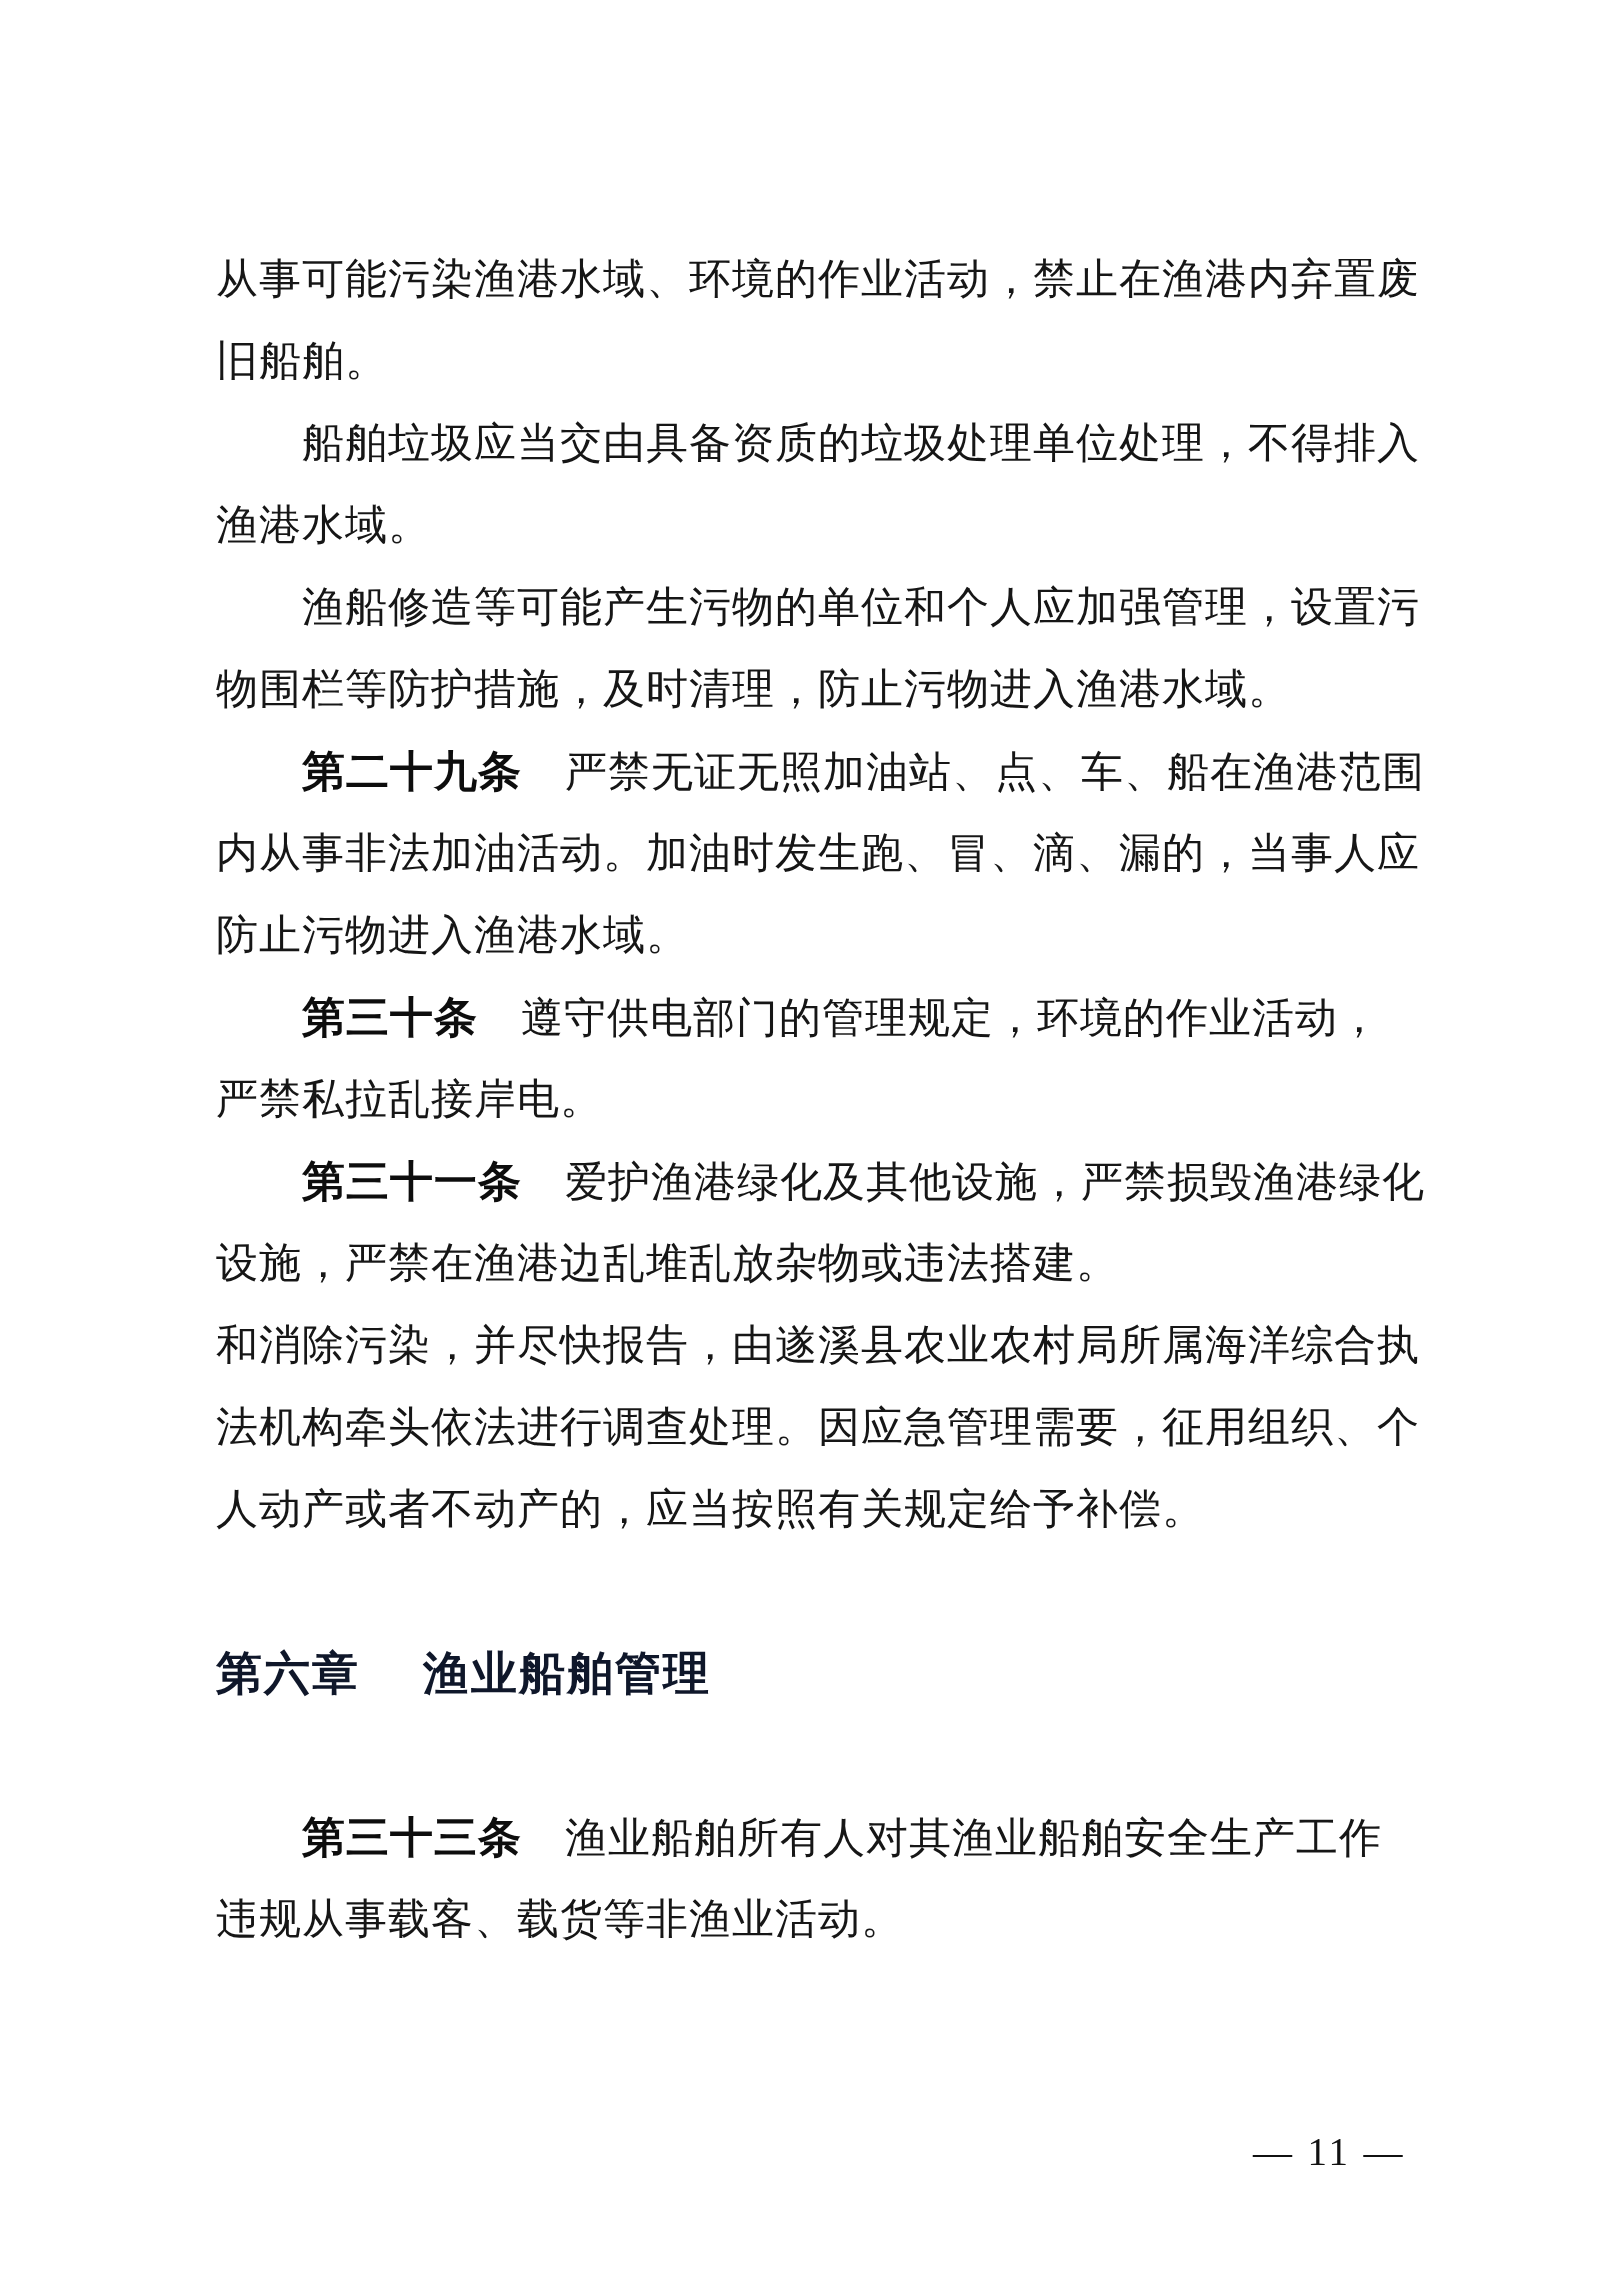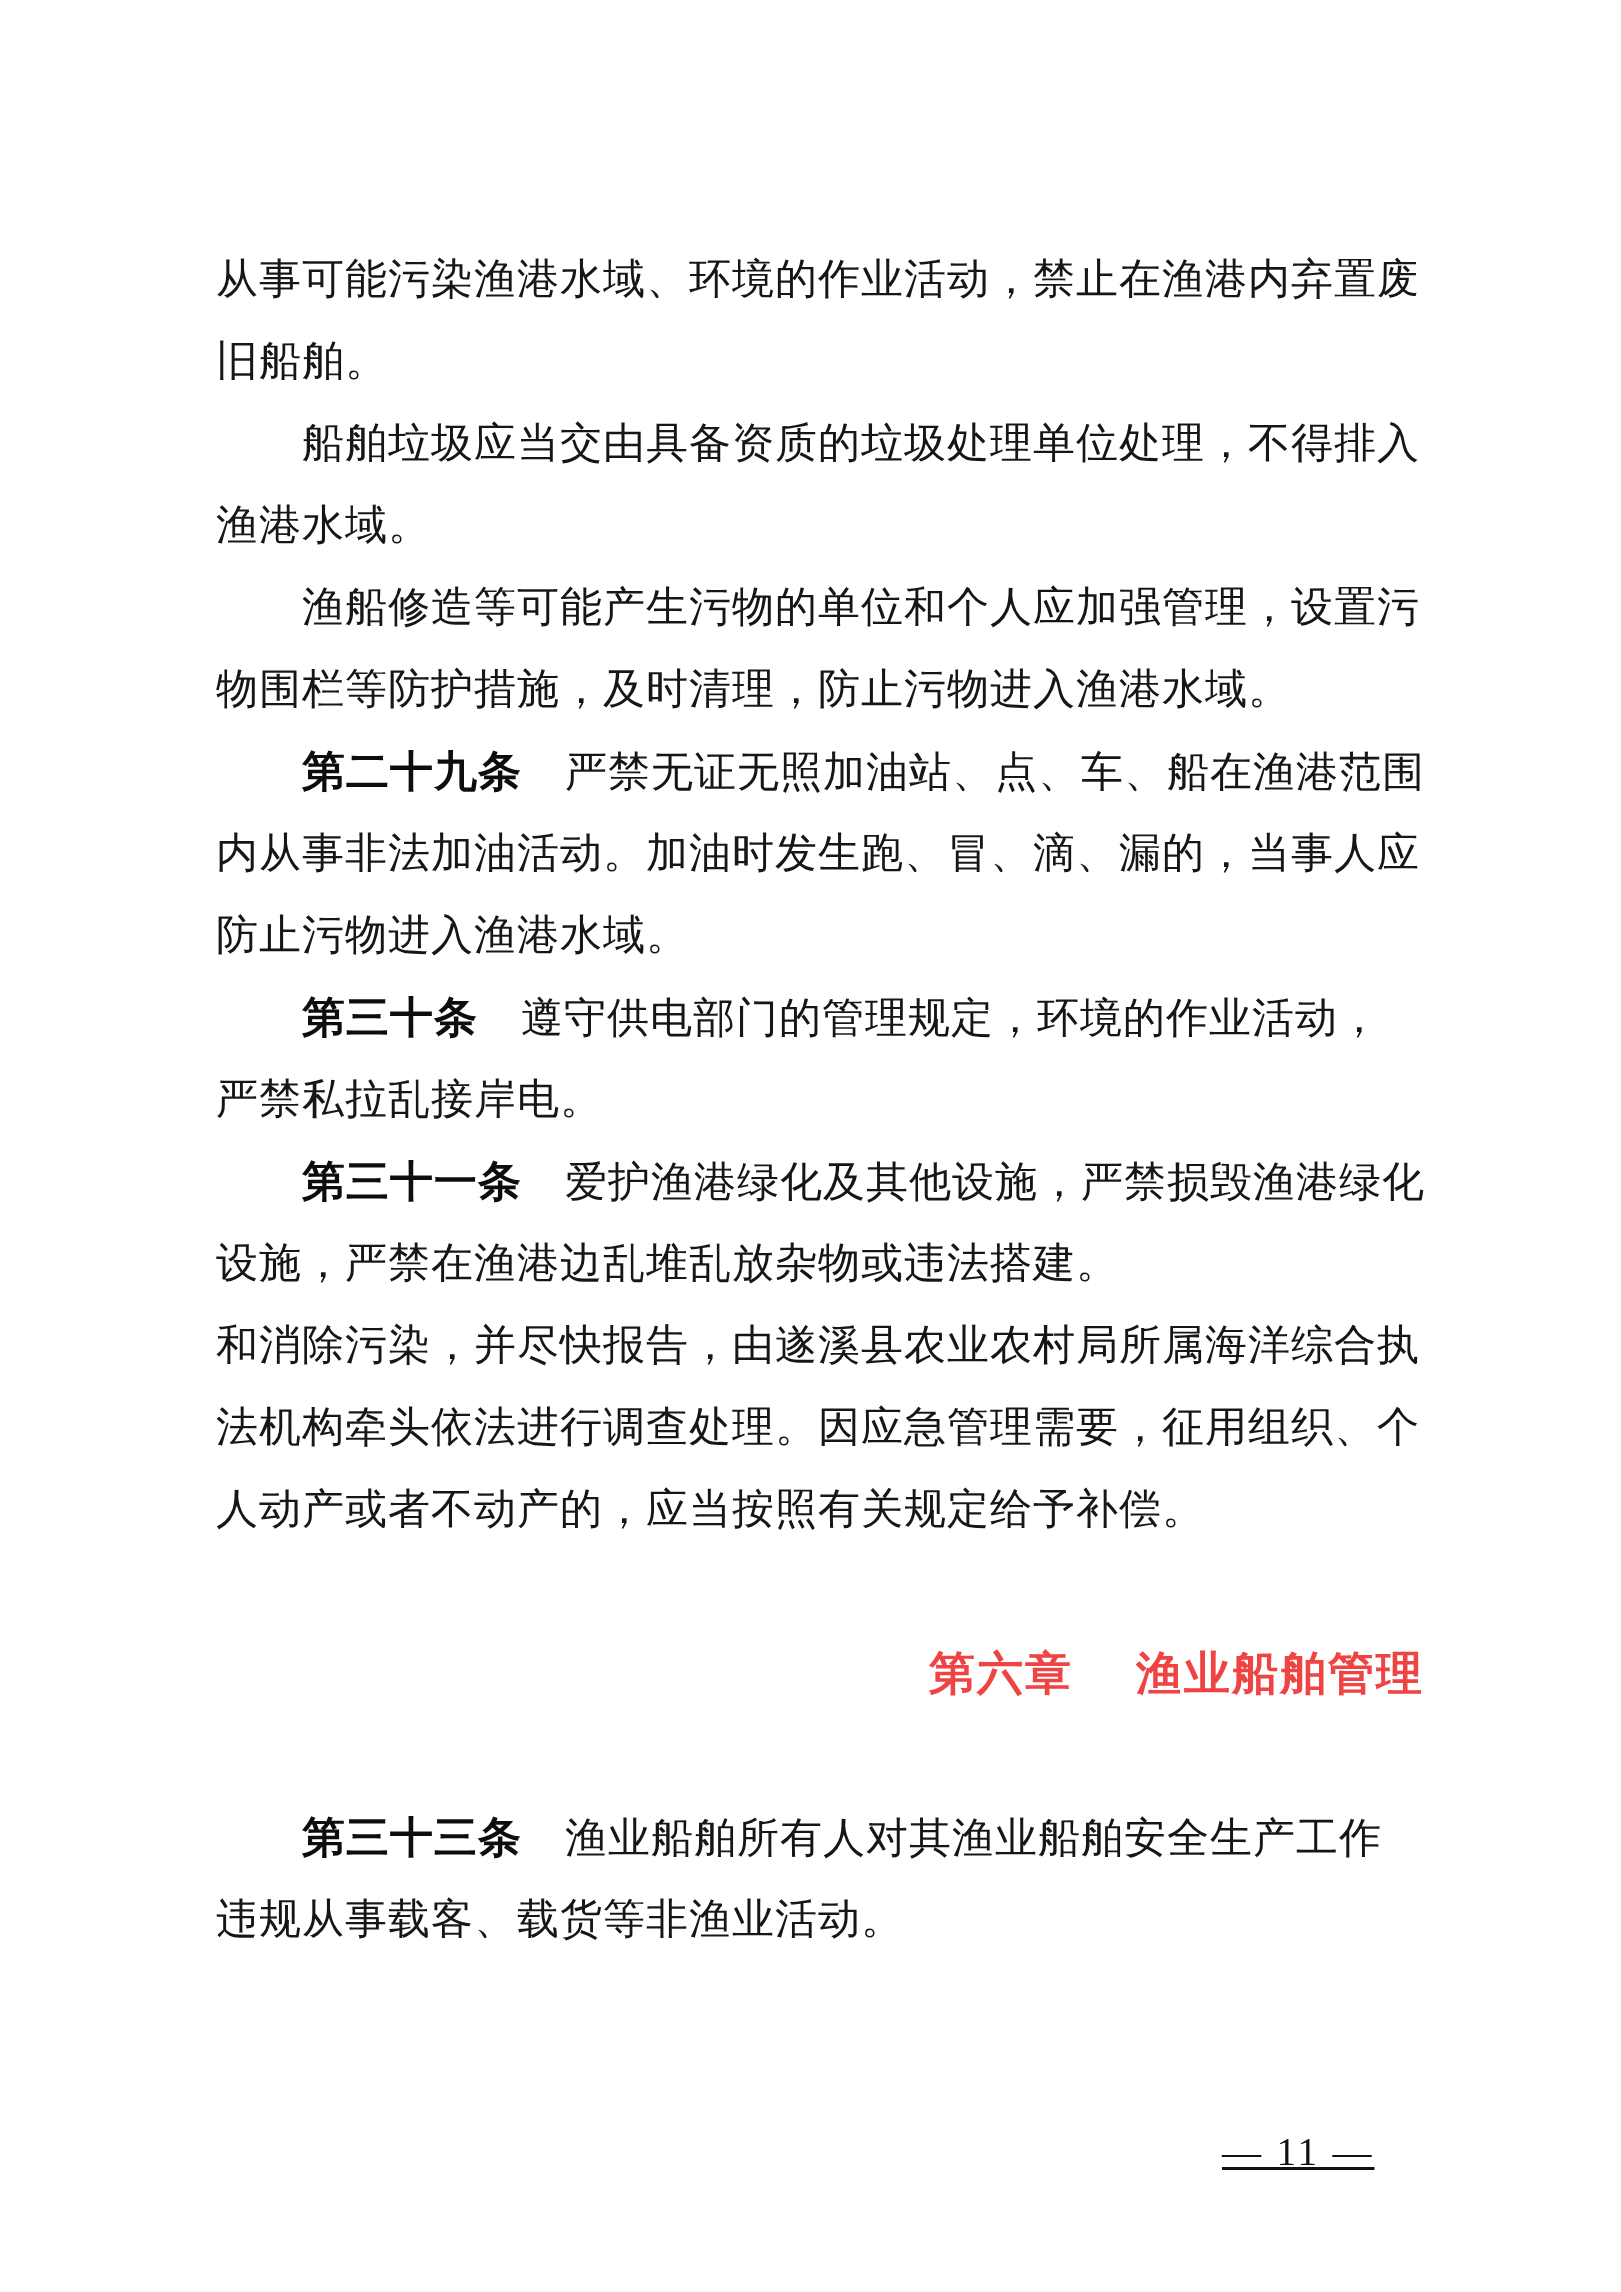--- a/index.html
+++ b/index.html
@@ -39,41 +39,40 @@
     font-weight: 700;
     font-size: 43px;
     color: #0d0d0d;
     margin-right: 43px;
   }
   .spacer {
     height: 82px;
   }
   .chapter-line {
     height: 82px;
-    text-align: right;
+    text-align: left;
     font-family: "Liberation Sans", sans-serif;
     font-weight: 700;
     font-size: 46px;
     letter-spacing: 2px;
-    color: #ef4444;
+    color: #0f172a;
     white-space: nowrap;
   }
   .ch-num {
     margin-right: 63px;
   }
   .page-number {
     position: absolute;
-    left: 1222px;
+    left: 1253px;
     top: 2129px;
     font-family: "Liberation Serif", serif;
     font-size: 39px;
     letter-spacing: 2.9px;
     color: #111111;
     white-space: nowrap;
-    text-decoration: underline;
   }
 </style>
 </head>
 <body>
 
 <div class="page">
 
   <div class="textblock">
 
     <div class="line"><span>从事可能污染渔港水域、环境的作业活动，禁止在渔港内弃置废</span></div>

